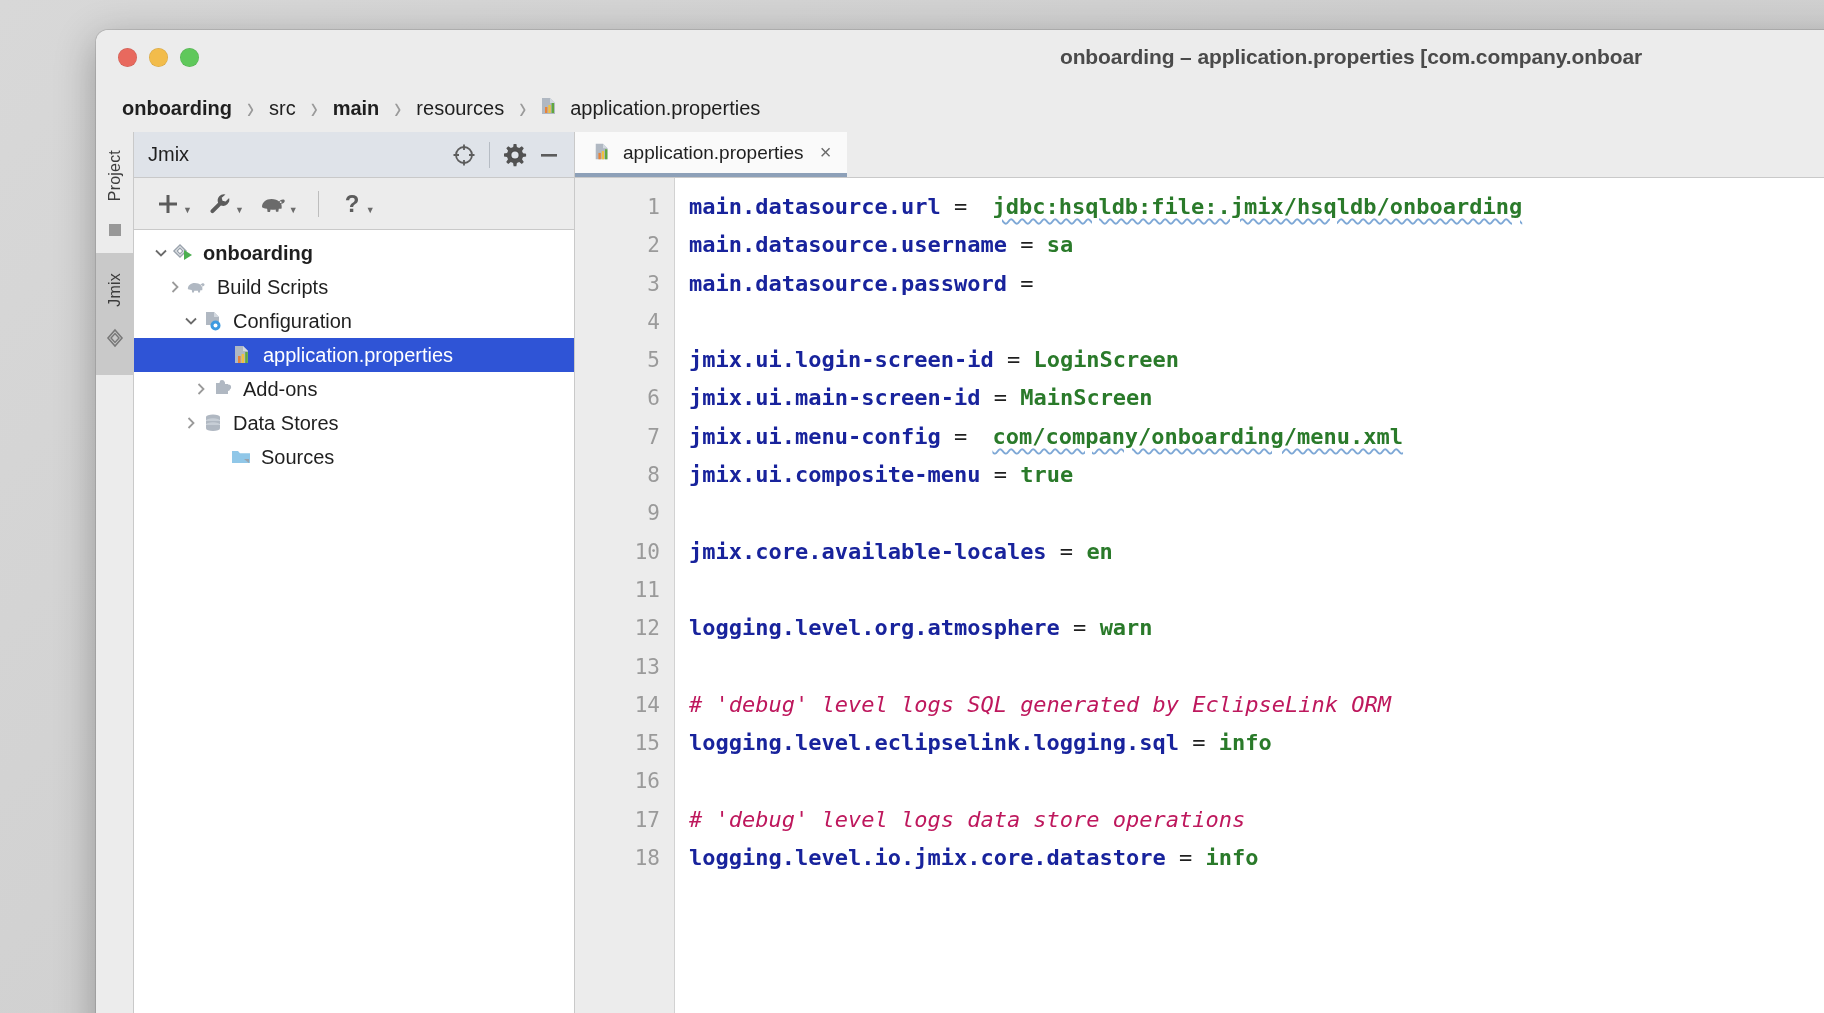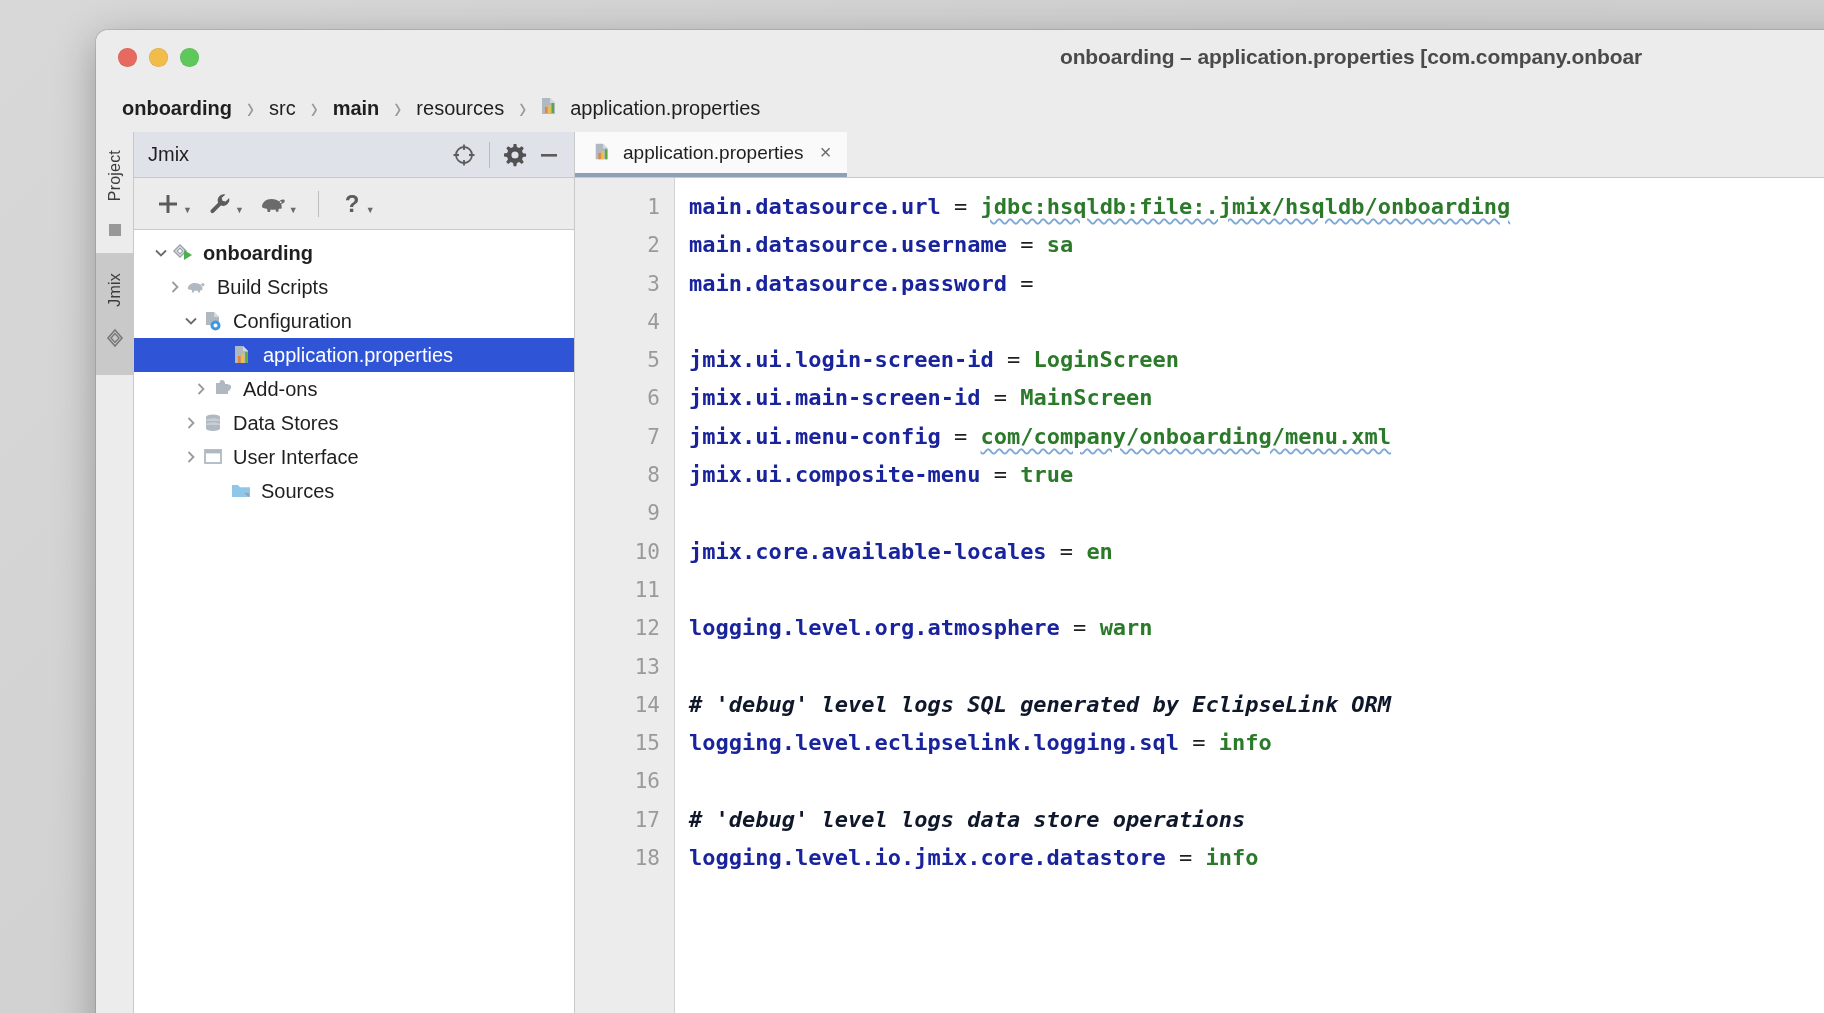--- a/index.html
+++ b/index.html
@@ -255,25 +255,26 @@
     min-width: 0;
   }
   .codeline {
     height: 38.3px;
     line-height: 38.3px;
     white-space: pre;
   }
   .k { color: #18239c; font-weight: bold; }
   .eq { color: #1f1f1f; }
   .v { color: #2a7a2a; font-weight: bold; }
-  .cm { color: #0f172a; font-style: italic; font-weight: bold; }
+  .cm { color: #be185d; font-style: italic; }
   .squig {
     text-decoration: underline wavy #7ea8d6;
     text-decoration-thickness: 1.5px;
     text-underline-offset: 4px;
+    margin-left: 12px;
   }
 </style>
 </head>
 <body>
 
 <div id="desktop"></div>
 
 <div id="window">
 
   <div id="titlebar">
@@ -477,34 +478,20 @@
               <rect x="4" y="9" width="14" height="3.2" fill="#b0b8c2"></rect>
               <ellipse cx="11" cy="12.6" rx="7" ry="2.4" fill="#c7ced6"></ellipse>
               <rect x="4" y="13" width="14" height="3.2" fill="#b0b8c2"></rect>
               <ellipse cx="11" cy="16.6" rx="7" ry="2.4" fill="#b0b8c2"></ellipse>
             </svg>
           </span>
           <span class="tree-label">Data Stores</span>
         </div>
 
 
-        <div class="tree-row" style="padding-left:46px">
-          <span class="tw-arrow">
-            <svg width="16" height="16" viewBox="0 0 16 16">
-                <path d="M5.5 3 L10.5 8 L5.5 13" fill="none" stroke="#9a9a9a" stroke-width="1.8"></path>
-              </svg>
-          </span>
-          <span class="tree-icon">
-            <svg width="22" height="22" viewBox="0 0 22 22">
-              <rect x="3" y="4" width="16" height="13" fill="#ffffff" stroke="#b0b8c2" stroke-width="1.8"></rect>
-              <rect x="3" y="4" width="16" height="3.4" fill="#b0b8c2"></rect>
-            </svg>
-          </span>
-          <span class="tree-label">User Interface</span>
-        </div>
 
 
         <div class="tree-row" style="padding-left:96px">
           <span class="tree-icon">
             <svg width="22" height="22" viewBox="0 0 22 22">
               <path d="M2 5 h6 l2 2.2 h10 V17 H2 Z" fill="#90c7e8"></path>
               <path d="M14 13 h5 v4 z" fill="#9aa3ad"></path>
             </svg>
           </span>
           <span class="tree-label">Sources</span>

